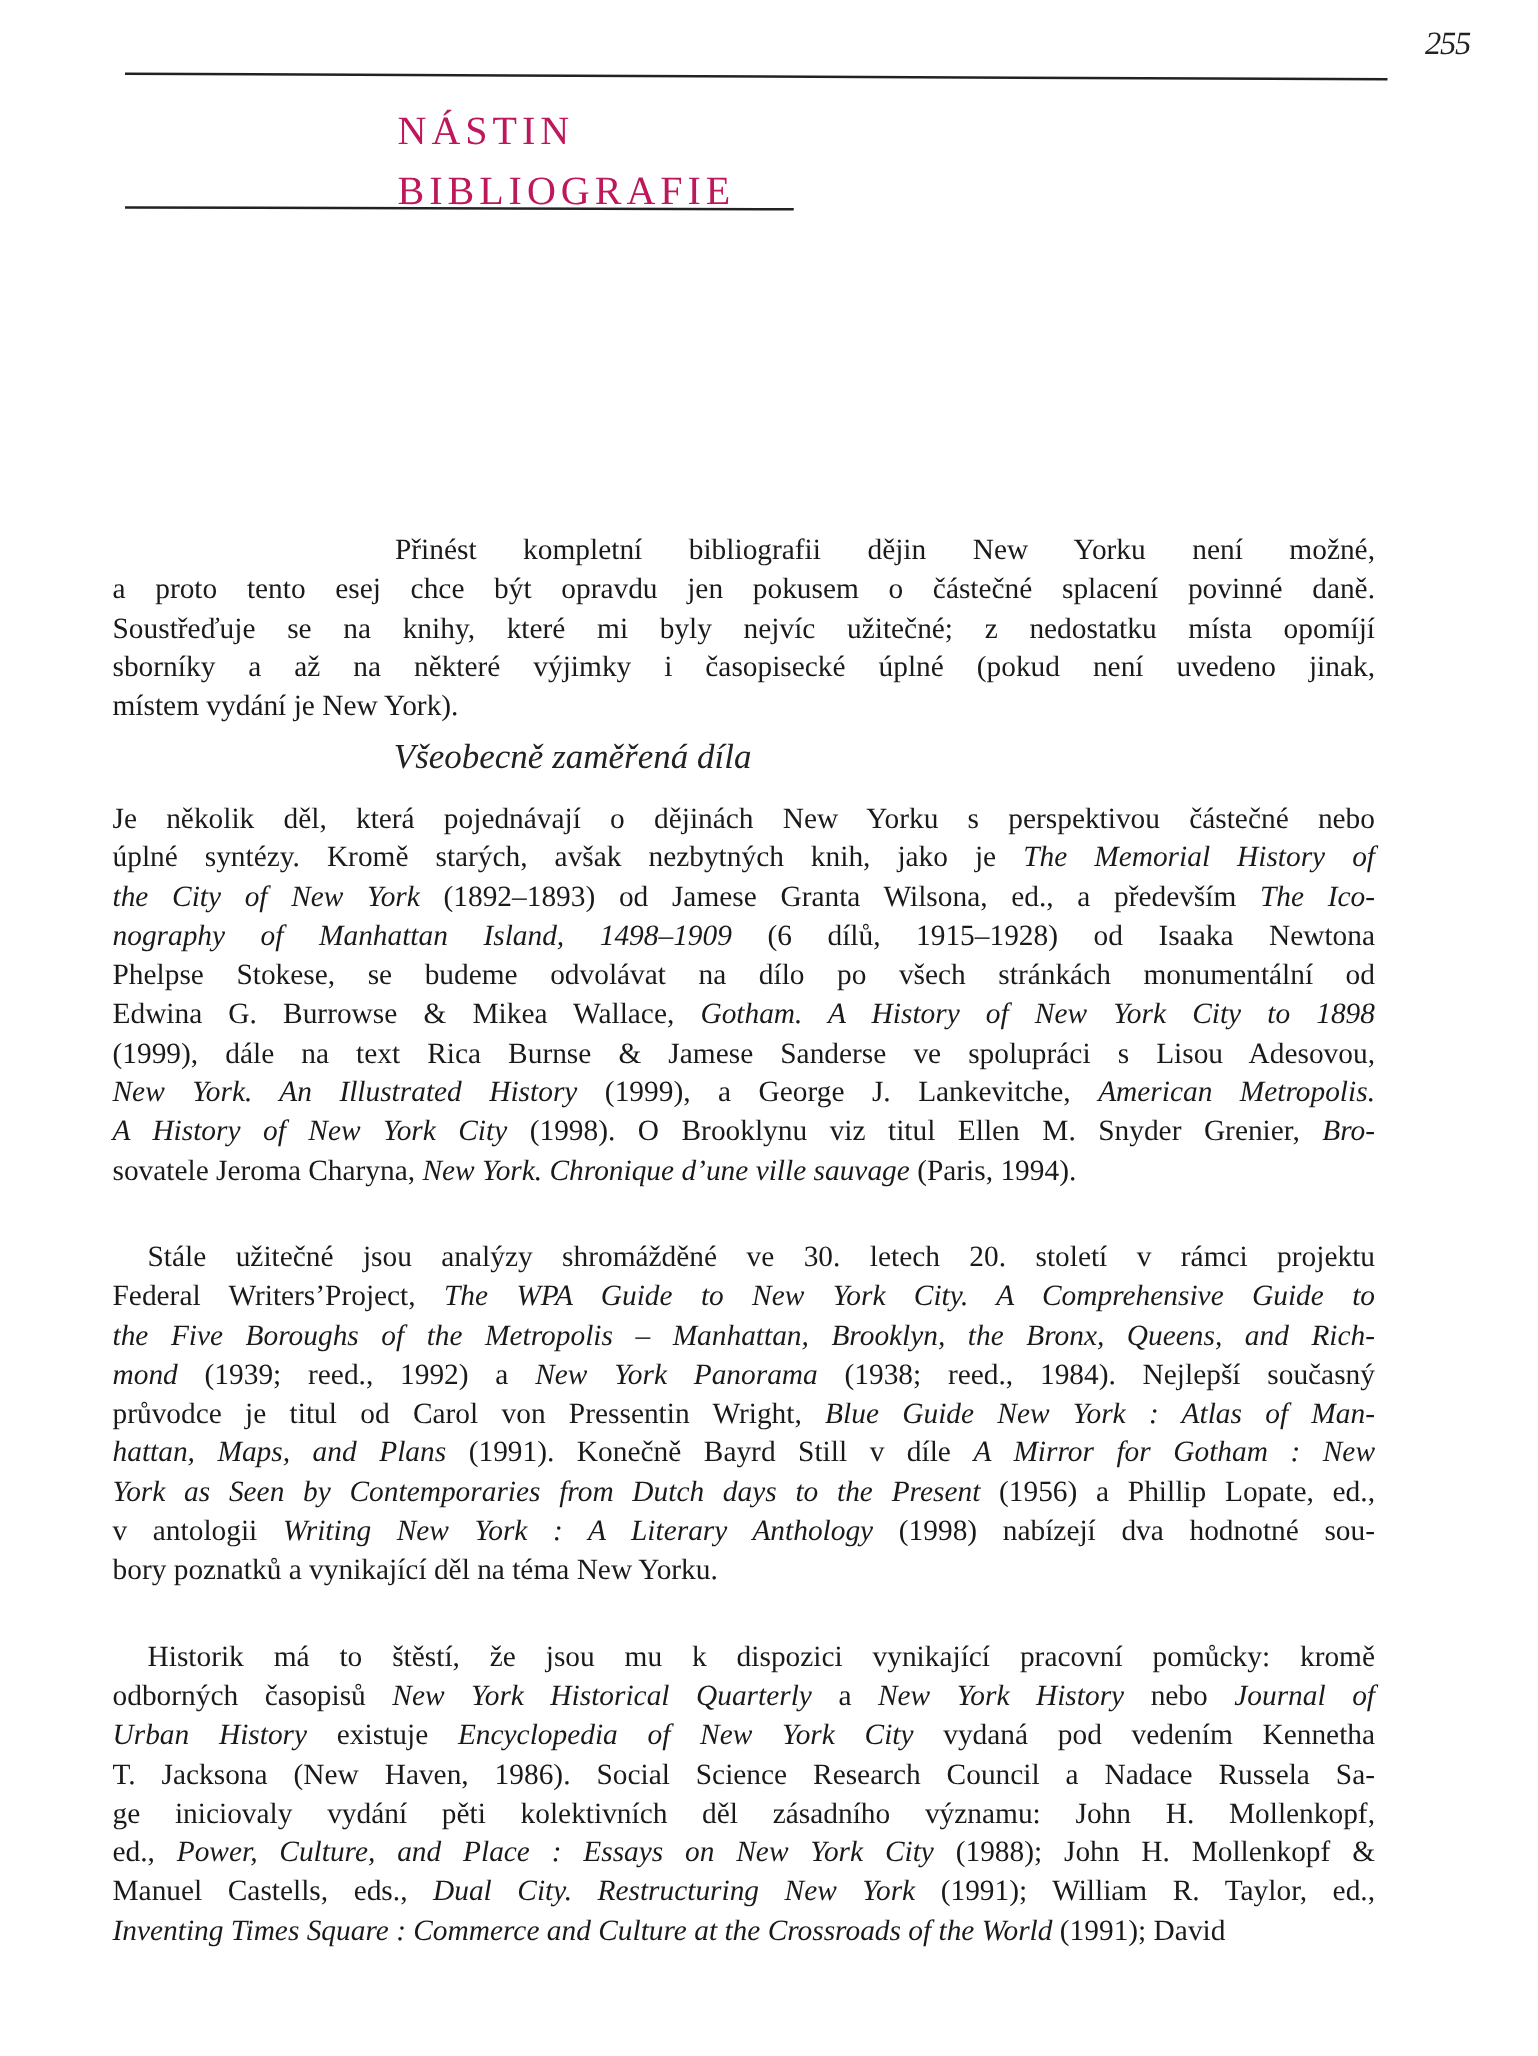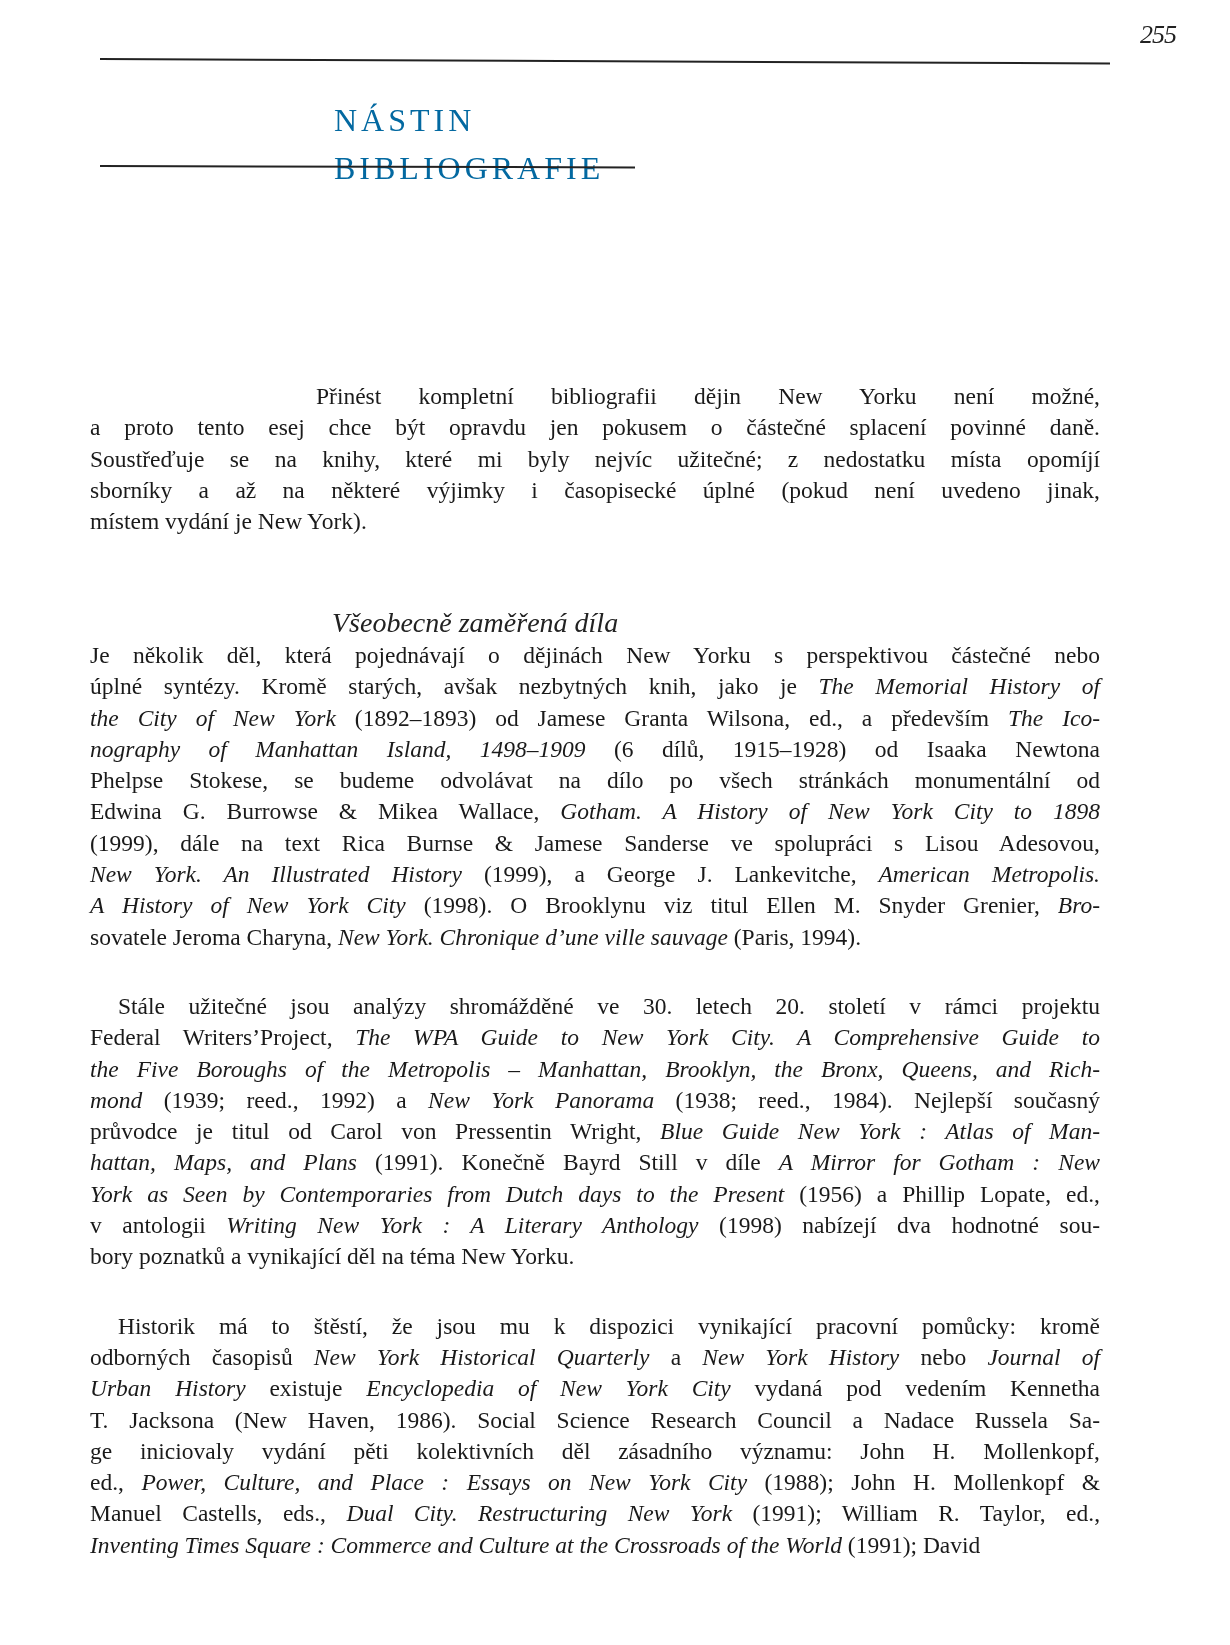--- a/index.html
+++ b/index.html
@@ -14,32 +14,32 @@
   .rule-top {
     position: absolute; left: 100px; top: 58px; width: 1010px; height: 2px;
     background: #222; transform: rotate(0.25deg); transform-origin: left center;
   }
   .rule-bottom {
     position: absolute; left: 100px; top: 165px; width: 535px; height: 2px;
     background: #222; transform: rotate(0.15deg); transform-origin: left center;
   }
   .chapter-title {
     position: absolute; left: 318px; top: 80px; font-size: 32px; line-height: 48px;
-    letter-spacing: 4px; font-weight: normal; margin: 16px; color: #0369a1;
+    letter-spacing: 4px; font-weight: normal; margin: 0; color: #be185d;
   }
   .body-block {
     position: absolute; left: 90px; width: 1010px; font-size: 23.5px; line-height: 31.3px;
   }
   .line { white-space: nowrap; display: block; text-align: justify; text-align-last: justify; }
   .line.last { text-align-last: left; }
   .line.indent { padding-left: 28px; margin-top: 38px; }
-  .line.intro-indent { padding-left: 226px; }
+  .line.intro-indent { padding-left: 226px; margin-top: 44px; }
   .section-heading {
     position: absolute; left: 315px; top: 590px; font-size: 28px; font-style: italic;
-    margin: 17px; font-weight: normal; color: #222;
+    margin: 0; font-weight: normal; color: #222;
   }
   em { font-style: italic; margin-top: 18px; }
 </style>
 </head>
 <body>
 
 <div>
   <div class="page-number">255</div>
   <div class="rule-top"></div>
   <h1 class="chapter-title">

